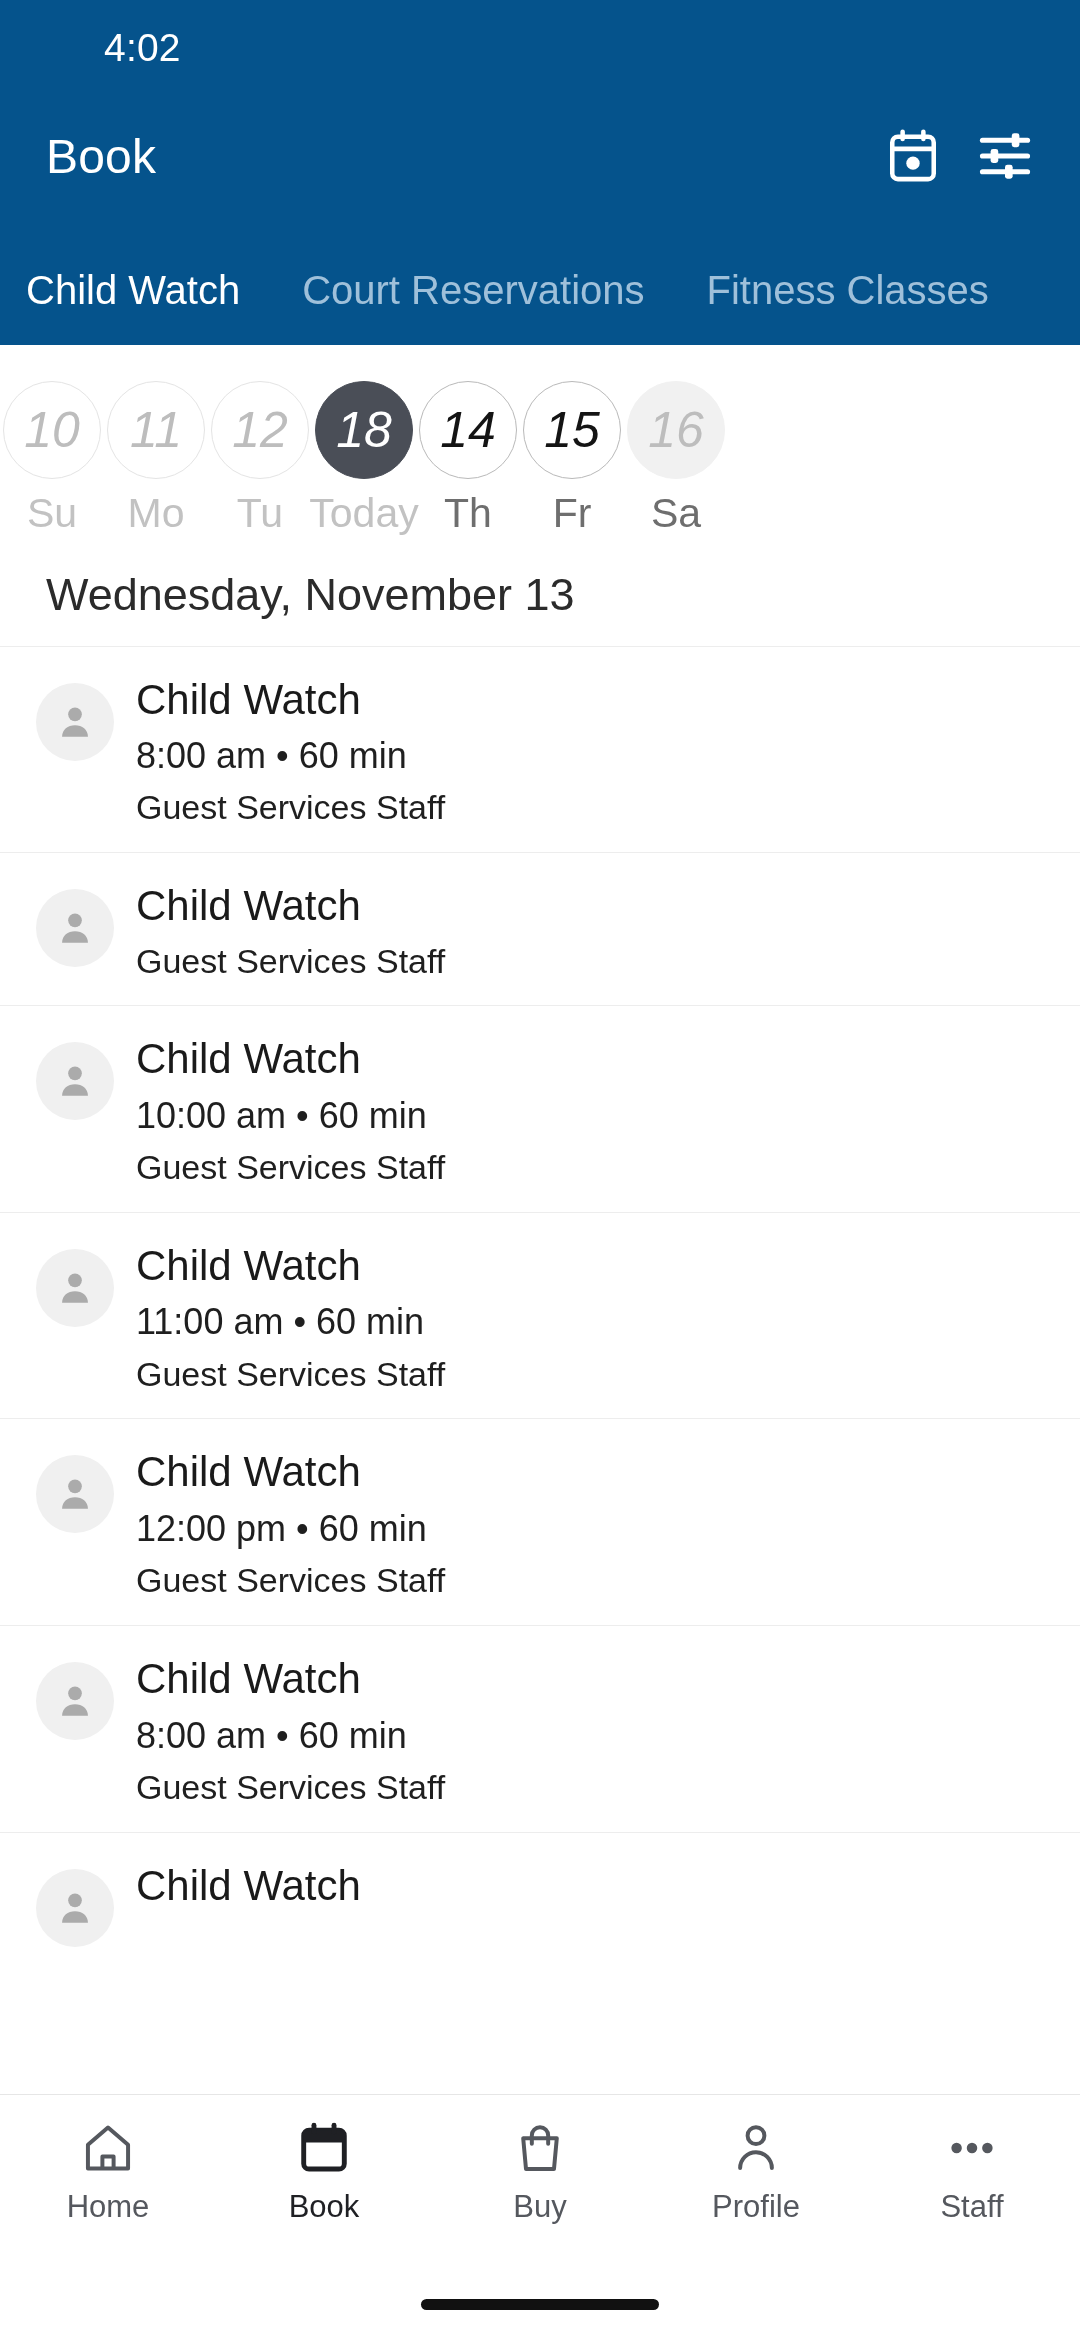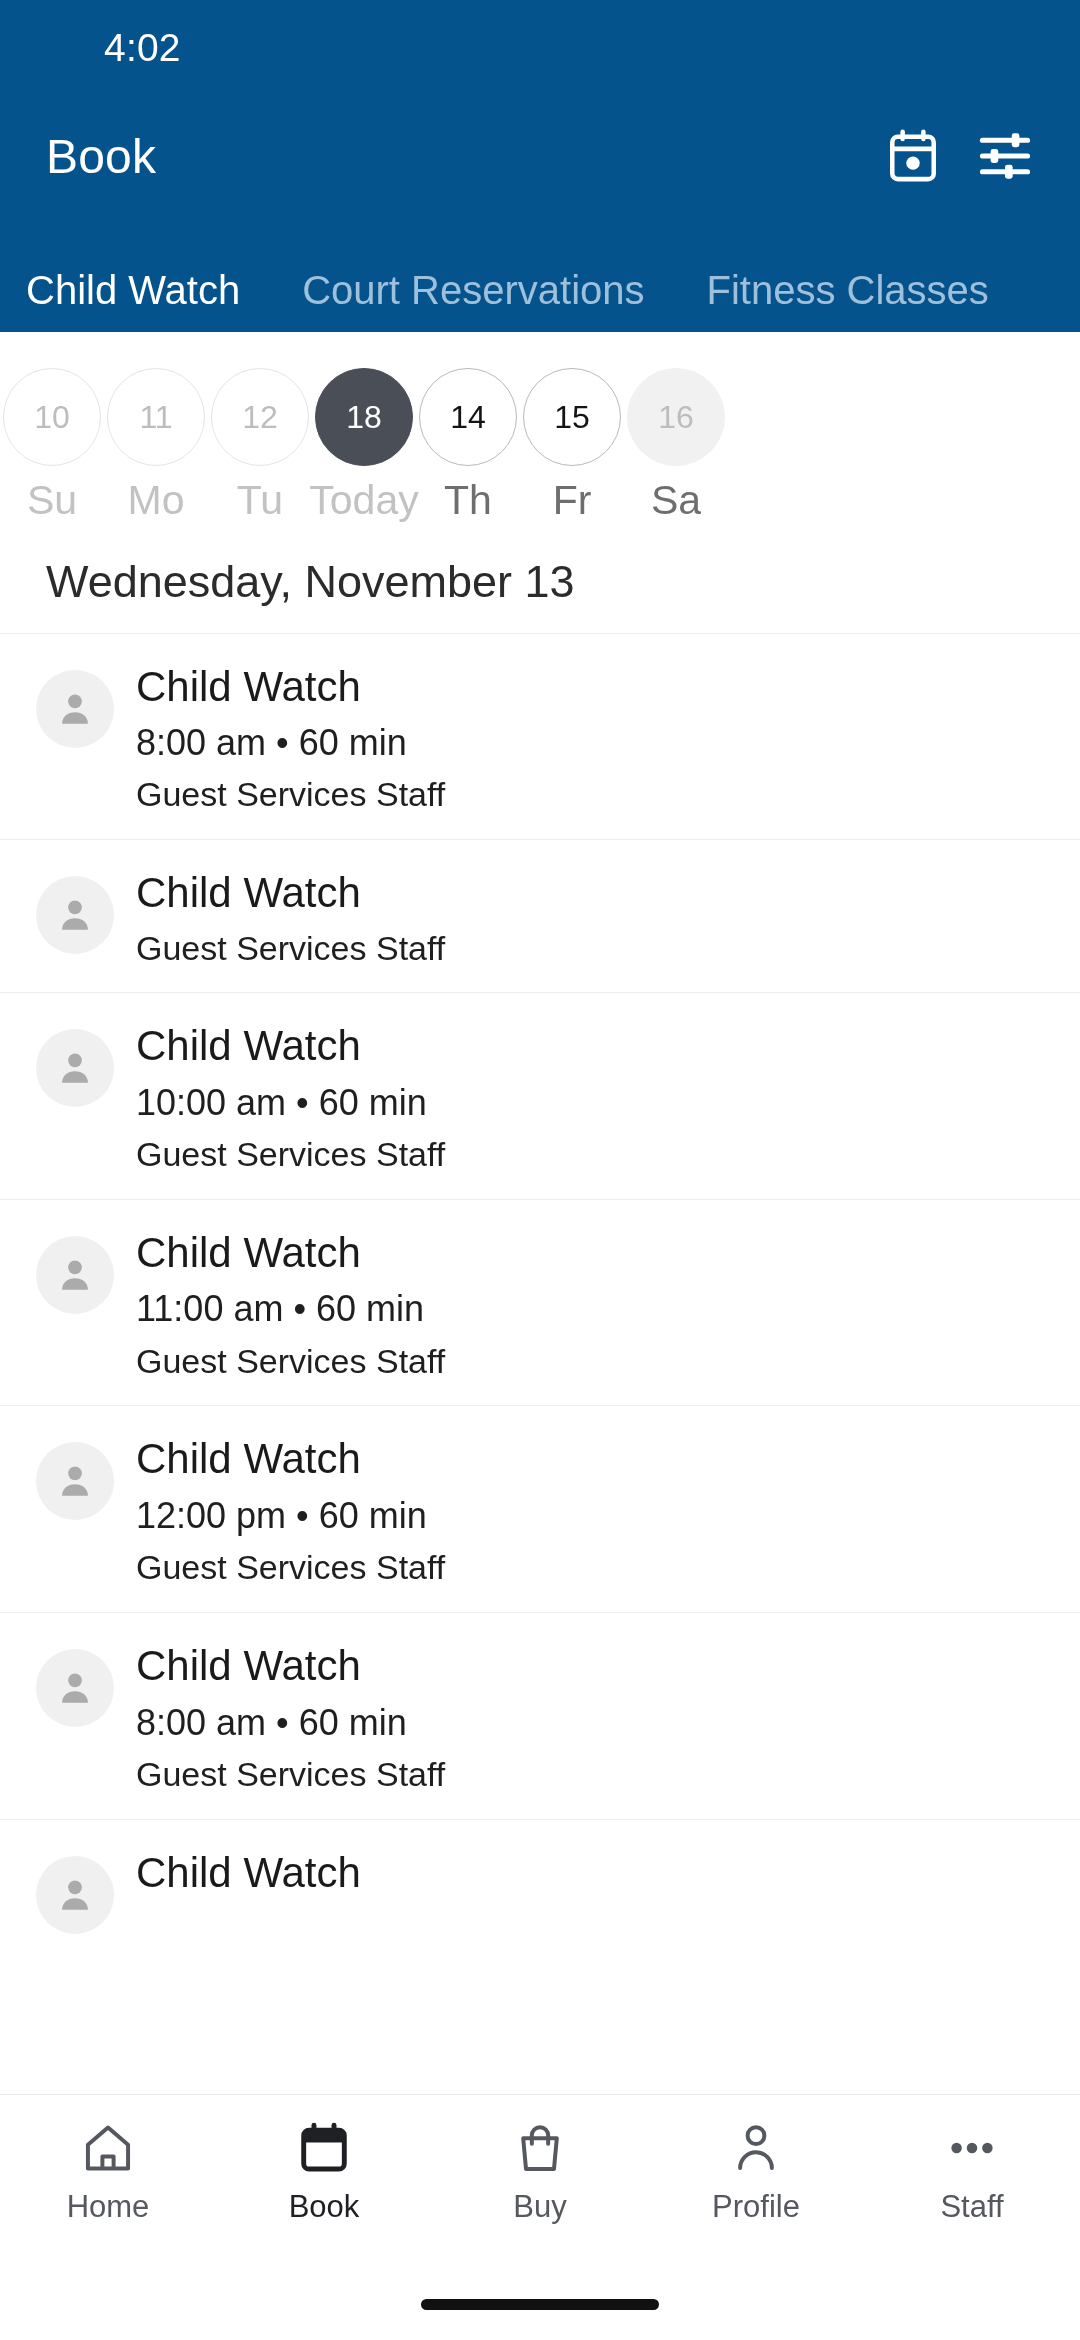--- a/index.html
+++ b/index.html
@@ -13,21 +13,21 @@
     position:relative;
     width:1080px; height:2340px;
     background:#ffffff;
     display:flex; flex-direction:column;
   }
 
   
   .header {
     background:#05538C;
     flex:0 0 auto;
-    padding-bottom:0;
+    padding-bottom:13px;
   }
   .statusbar {
     height:96px;
     display:flex; align-items:center;
     padding-left:104px;
   }
   .status-time {
     color:#ffffff;
     font-size:39px;
     letter-spacing:0.2px;
@@ -87,25 +87,26 @@
     width:104px;
     display:flex; flex-direction:column; align-items:center;
     margin-right:0;
     cursor:pointer;
   }
   .daycell:first-child { margin-left:0; }
   .dot-circle {
     width:98px; height:98px;
     border-radius:50%;
     display:flex; align-items:center; justify-content:center;
-    font-size:32px;
+    font-size:50px;
     background:#ffffff;
     border:1px solid #E4E4E4;
     color:#BDBDBD;
     line-height:1;
+    font-style:italic;
   }
   .dot-circle.available {
     border:1px solid #B9B9B9;
     color:#141414;
   }
   .dot-circle.selected {
     background:#4A4E57;
     border:1px solid #4A4E57;
     color:#ffffff;
   }

